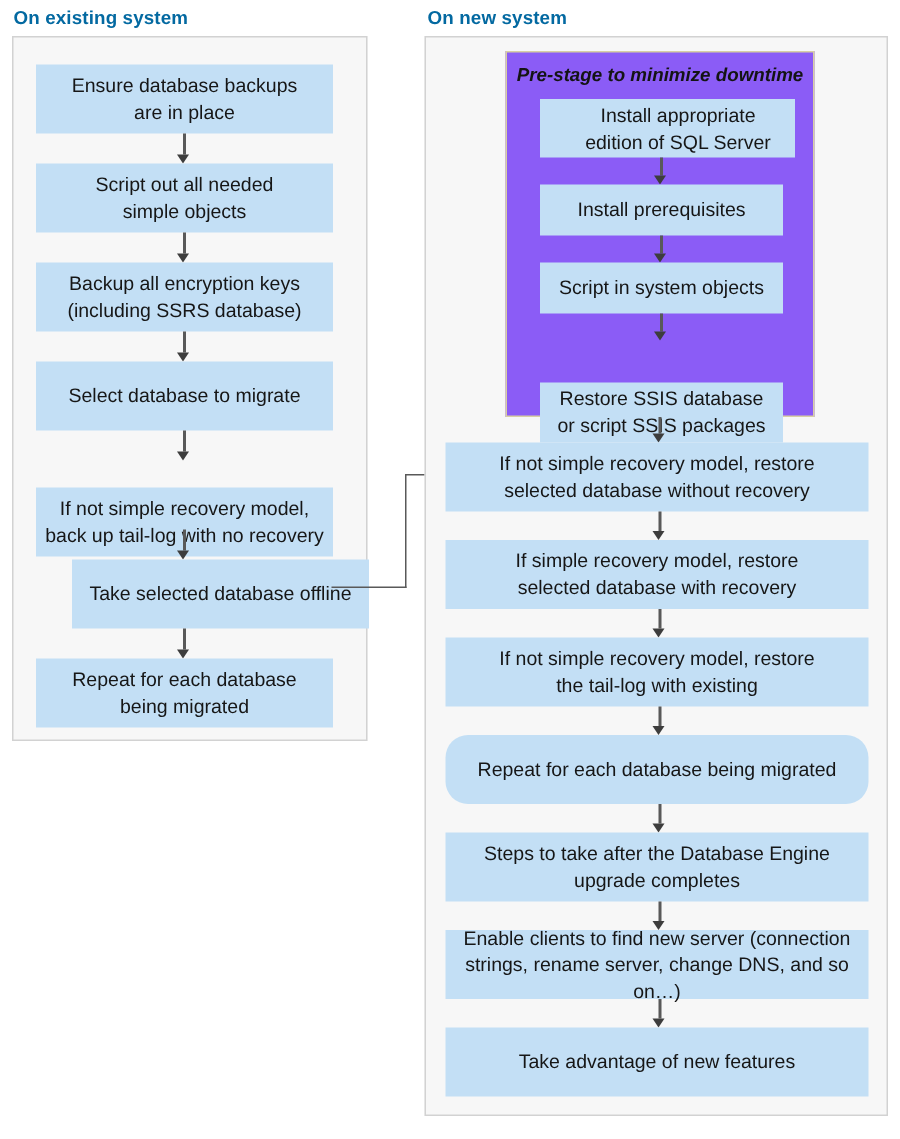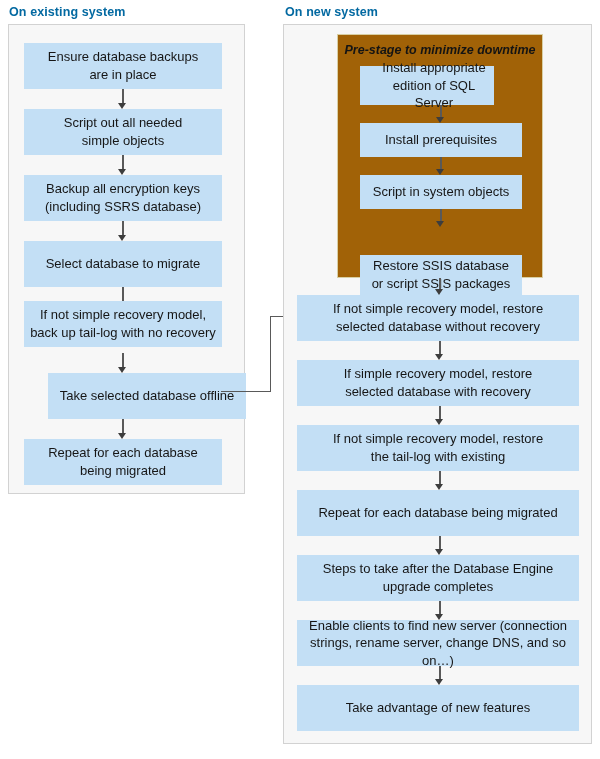--- a/index.html
+++ b/index.html
@@ -39,21 +39,21 @@
   #panel-existing { left: 8px;   top: 24px; width: 237px; height: 470px; }
   #panel-new      { left: 283px; top: 24px; width: 309px; height: 720px; }
 
   
   #prestage-group {
     position: absolute;
     left: 53px;   
     top: 9px;
     width: 206px;
     height: 244px;
-    background: #a16207;
+    background: #8b5cf6;
     border: 1px solid #d8cfa4;
     box-sizing: border-box;
   }
   #prestage-title {
     position: absolute;
     left: 0;
     right: 0;
     top: 8px;
     text-align: center;
     font-size: 12.5px;
@@ -160,21 +160,21 @@
     <div>
       <span>Select database to migrate</span>
 
     </div>
   </div>
   <div class="arrow-v" style="left:108px; top:262px; height:20px;">
     <div class="stem" style="height:14px;"></div>
       <div class="head"></div>
   </div>
 
-  <div class="box" style="left:15px; top:276px; width:198px; height:46px;">
+  <div class="box" style="left:15px; top:300px; width:198px; height:46px;">
     <div>
       <span>If not simple recovery model,</span>
       <span>back up tail-log with no recovery</span>
     </div>
   </div>
   <div class="arrow-v" style="left:108px; top:328px; height:20px;">
     <div class="stem" style="height:14px;"></div>
       <div class="head"></div>
   </div>
 
@@ -203,21 +203,21 @@
   <div class="elbow-seg" style="left:269.5px; top:315.5px; width:1.6px; height:76px;"></div>
   <div class="elbow-seg" style="left:269.5px; top:315.5px; width:22px; height:1.6px;"></div>
   <div class="elbow-head" style="left:290px; top:311.8px;"></div>
 </div>
 
 <div class="panel" id="panel-new">
 
   <div id="prestage-group">
     <div id="prestage-title">Pre-stage to minimize downtime</div>
 
-    <div class="box" style="left:22px; top:31px; width:134px; height:39px;padding-left:20px;">
+    <div class="box" style="left:22px; top:31px; width:170px; height:39px;padding-left:20px;">
       <div>
         <span>Install appropriate</span>
         <span>edition of SQL Server</span>
       </div>
     </div>
     <div class="arrow-v" style="left:97px; top:70px; height:18px;">
       <div class="stem" style="height:12px;"></div>
         <div class="head"></div>
     </div>
 
@@ -282,21 +282,21 @@
     <div>
       <span>If not simple recovery model, restore</span>
       <span>the tail-log with existing</span>
     </div>
   </div>
   <div class="arrow-v" style="left:150px; top:446px; height:19px;">
     <div class="stem" style="height:13px;"></div>
       <div class="head"></div>
   </div>
 
-  <div class="box" style="left:13px; top:465px; width:282px; height:46px;">
+  <div class="box" style="left:13px; top:465px; width:282px; height:46px;border-radius:15px;">
     <div>
       <span>Repeat for each database being migrated</span>
 
     </div>
   </div>
   <div class="arrow-v" style="left:150px; top:511px; height:19px;">
     <div class="stem" style="height:13px;"></div>
       <div class="head"></div>
   </div>
 

